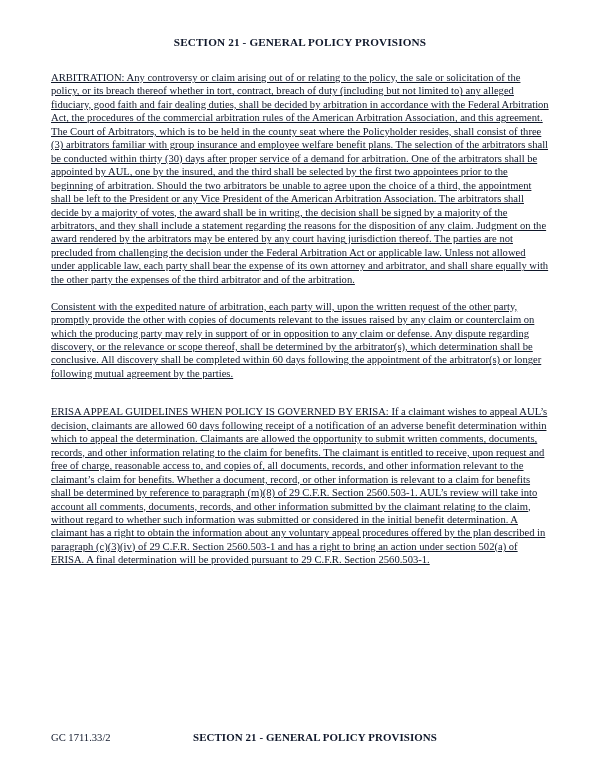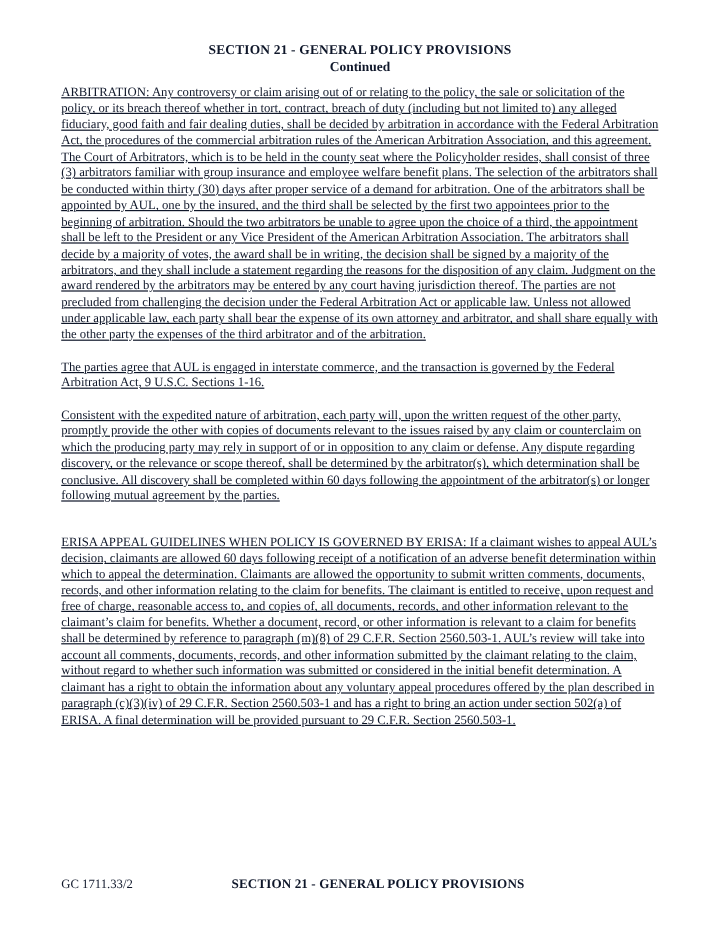--- a/index.html
+++ b/index.html
@@ -78,26 +78,24 @@
     white-space: nowrap;
   }
 </style>
 </head>
 <body>
 
 <div class="page">
 
   <div class="header">
     <div class="header-line1">SECTION 21 - GENERAL POLICY PROVISIONS</div>
-    <div class="header-line2">Continued</div>
   </div>
 
   <div class="body-block">
     <p class="para">ARBITRATION: Any controversy or claim arising out of or relating to the policy, the sale or solicitation of the policy, or its breach thereof whether in tort, contract, breach of duty (including but not limited to) any alleged fiduciary, good faith and fair dealing duties, shall be decided by arbitration in accordance with the Federal Arbitration Act, the procedures of the commercial arbitration rules of the American Arbitration Association, and this agreement. The Court of Arbitrators, which is to be held in the county seat where the Policyholder resides, shall consist of three (3) arbitrators familiar with group insurance and employee welfare benefit plans. The selection of the arbitrators shall be conducted within thirty (30) days after proper service of a demand for arbitration. One of the arbitrators shall be appointed by AUL, one by the insured, and the third shall be selected by the first two appointees prior to the beginning of arbitration. Should the two arbitrators be unable to agree upon the choice of a third, the appointment shall be left to the President or any Vice President of the American Arbitration Association. The arbitrators shall decide by a majority of votes, the award shall be in writing, the decision shall be signed by a majority of the arbitrators, and they shall include a statement regarding the reasons for the disposition of any claim. Judgment on the award rendered by the arbitrators may be entered by any court having jurisdiction thereof. The parties are not precluded from challenging the decision under the Federal Arbitration Act or applicable law. Unless not allowed under applicable law, each party shall bear the expense of its own attorney and arbitrator, and shall share equally with the other party the expenses of the third arbitrator and of the arbitration.</p>
-    <p class="para">The parties agree that AUL is engaged in interstate commerce, and the transaction is governed by the Federal Arbitration Act, 9 U.S.C. Sections 1-16.</p>
     <p class="para">Consistent with the expedited nature of arbitration, each party will, upon the written request of the other party, promptly provide the other with copies of documents relevant to the issues raised by any claim or counterclaim on which the producing party may rely in support of or in opposition to any claim or defense. Any dispute regarding discovery, or the relevance or scope thereof, shall be determined by the arbitrator(s), which determination shall be conclusive. All discovery shall be completed within 60 days following the appointment of the arbitrator(s) or longer following mutual agreement by the parties.</p>
     <p class="para">ERISA APPEAL GUIDELINES WHEN POLICY IS GOVERNED BY ERISA: If a claimant wishes to appeal AUL’s decision, claimants are allowed 60 days following receipt of a notification of an adverse benefit determination within which to appeal the determination. Claimants are allowed the opportunity to submit written comments, documents, records, and other information relating to the claim for benefits. The claimant is entitled to receive, upon request and free of charge, reasonable access to, and copies of, all documents, records, and other information relevant to the claimant’s claim for benefits. Whether a document, record, or other information is relevant to a claim for benefits shall be determined by reference to paragraph (m)(8) of 29 C.F.R. Section 2560.503-1. AUL’s review will take into account all comments, documents, records, and other information submitted by the claimant relating to the claim, without regard to whether such information was submitted or considered in the initial benefit determination. A claimant has a right to obtain the information about any voluntary appeal procedures offered by the plan described in paragraph (c)(3)(iv) of 29 C.F.R. Section 2560.503-1 and has a right to bring an action under section 502(a) of ERISA. A final determination will be provided pursuant to 29 C.F.R. Section 2560.503-1.</p>
   </div>
 
   <div class="footer">
     <span class="footer-code">GC 1711.33/2</span>
     <span class="footer-title">SECTION 21 - GENERAL POLICY PROVISIONS</span>
   </div>
 
 </div>

